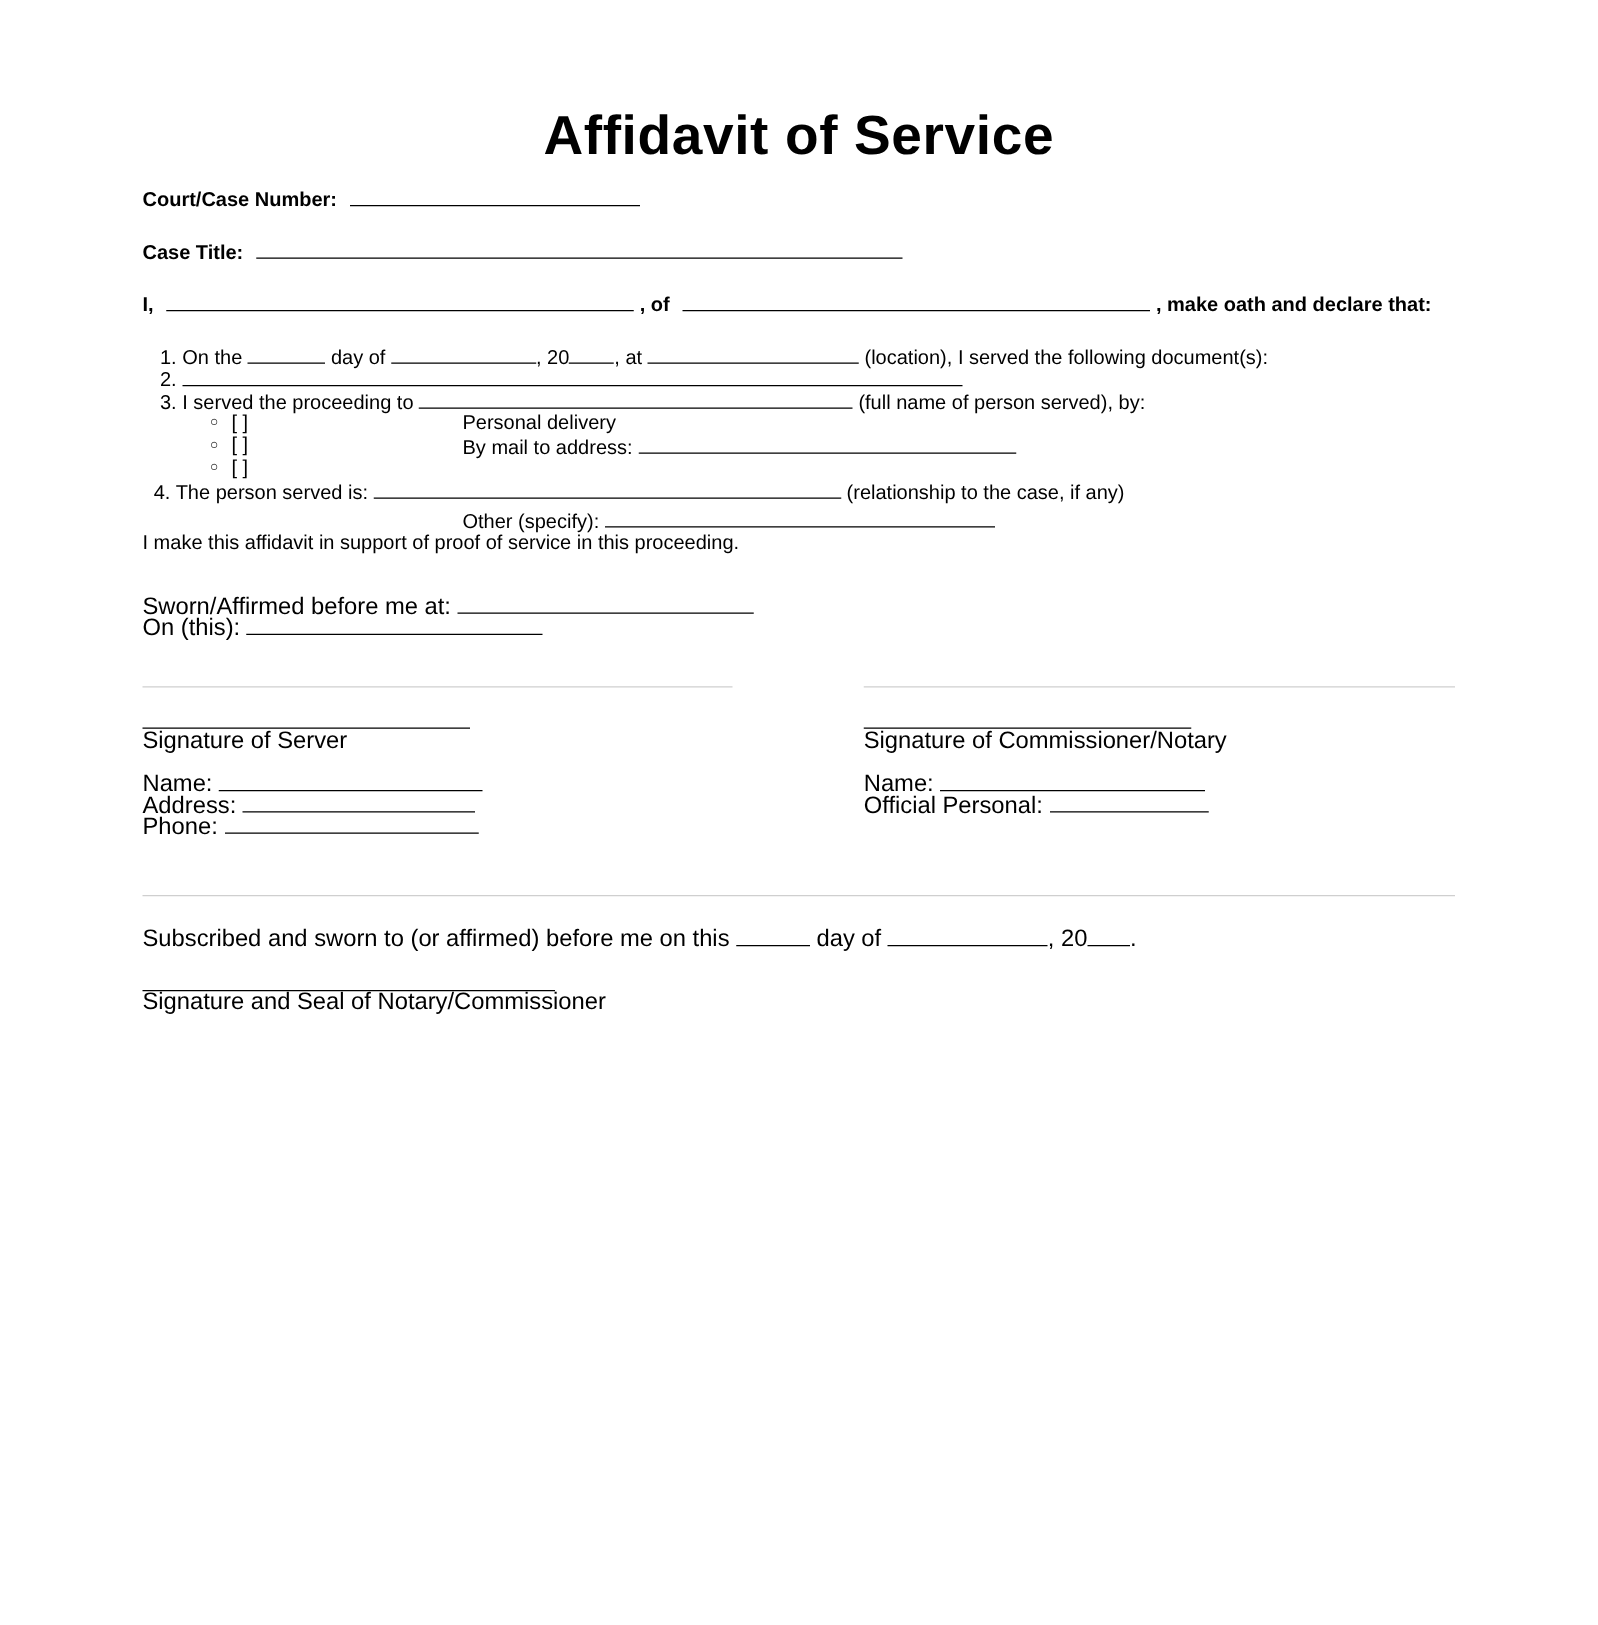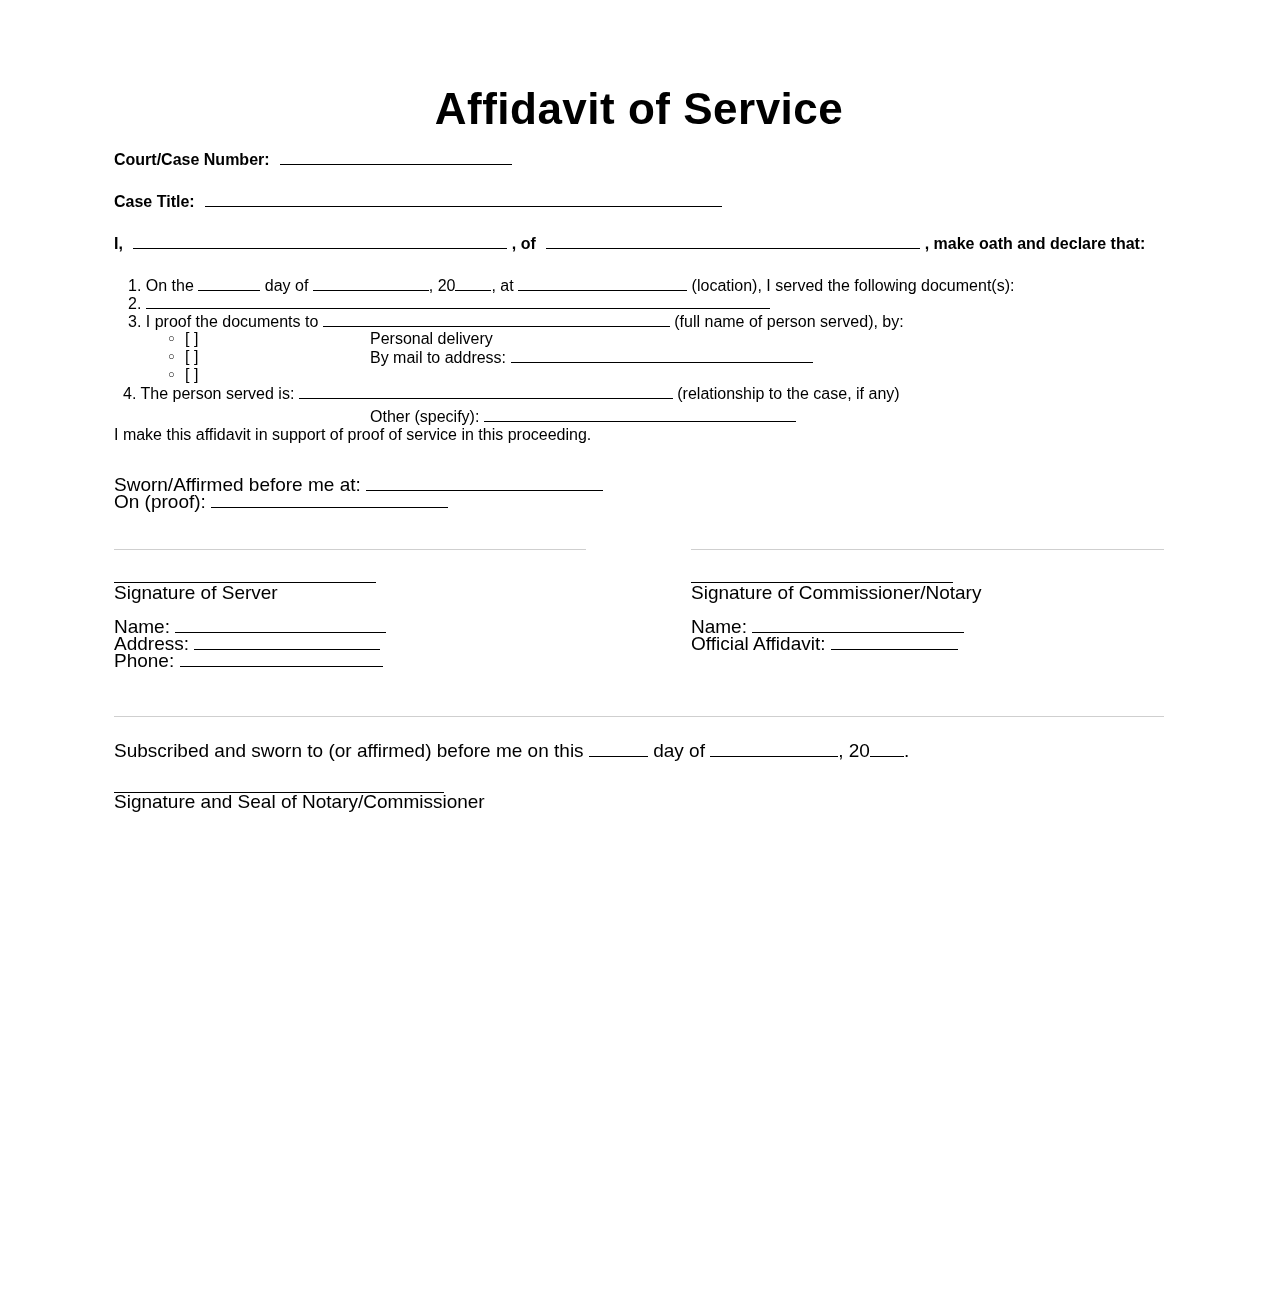--- a/index.html
+++ b/index.html
@@ -57,21 +57,21 @@
     <span>(location), I served the following document(s):</span>
   </div>
 
   <div class="row list" style="top:294px; left:14px;">
     <span>2.</span>
     <span class="blank" style="width:624px;"></span>
   </div>
 
   <div class="row list" style="top:312px; left:14px;">
     <span>3.</span>
-    <span>I proof the documents to</span>
+    <span>I served the proceeding to</span>
     <span class="blank" style="width:347px;"></span>
     <span>(full name of person served), by:</span>
   </div>
 
   <div class="row list" style="top:330px; left:54px;">
     <span style="font-size:11px; position:relative; top:-2px;">○</span>
     <span style="margin-left:6px;">[  ]</span>
     <span style="position:absolute; left:202px;">Personal delivery</span>
   </div>
   <div class="row list" style="top:348px; left:54px;">
@@ -98,21 +98,21 @@
     <span>(relationship to the case, if any)</span>
   </div>
 
   <div class="row list" style="top:426px;">I make this affidavit in support of proof of service in this proceeding.</div>
 
   <div class="row sm" style="top:476px;">
     <span>Sworn/Affirmed before me at:</span>
     <span class="blank" style="width:237px;"></span>
   </div>
   <div class="row sm" style="top:493px;">
-    <span>On (proof):</span>
+    <span>On (this):</span>
     <span class="blank" style="width:237px;"></span>
   </div>
 
   <div class="hr" style="top:549px; left:0; width:472px;"></div>
   <div class="hr" style="top:549px; left:577px; width:473px;"></div>
 
   <div class="sigline" style="top:582px; left:0; width:262px;"></div>
   <div class="row sm" style="top:584px;">Signature of Server</div>
   <div class="row sm" style="top:618px;">
     <span>Name:</span>
@@ -127,21 +127,21 @@
     <span class="blank" style="width:203px;"></span>
   </div>
 
   <div class="sigline" style="top:582px; left:577px; width:262px;"></div>
   <div class="row sm" style="top:584px; left:577px;">Signature of Commissioner/Notary</div>
   <div class="row sm" style="top:618px; left:577px;">
     <span>Name:</span>
     <span class="blank" style="width:212px;"></span>
   </div>
   <div class="row sm" style="top:635px; left:577px;">
-    <span>Official Affidavit:</span>
+    <span>Official Personal:</span>
     <span class="blank" style="width:127px;"></span>
   </div>
 
   <div class="hr" style="top:716px; left:0; width:1050px;"></div>
 
   <div class="row sm" style="top:742px;">
     <span>Subscribed and sworn to (or affirmed) before me on this</span>
     <span class="blank" style="width:59px;"></span>
     <span>day of</span>
     <span class="blank" style="width:128px;"></span><span>, 20</span><span class="blank" style="width:34px;"></span><span>.</span>

